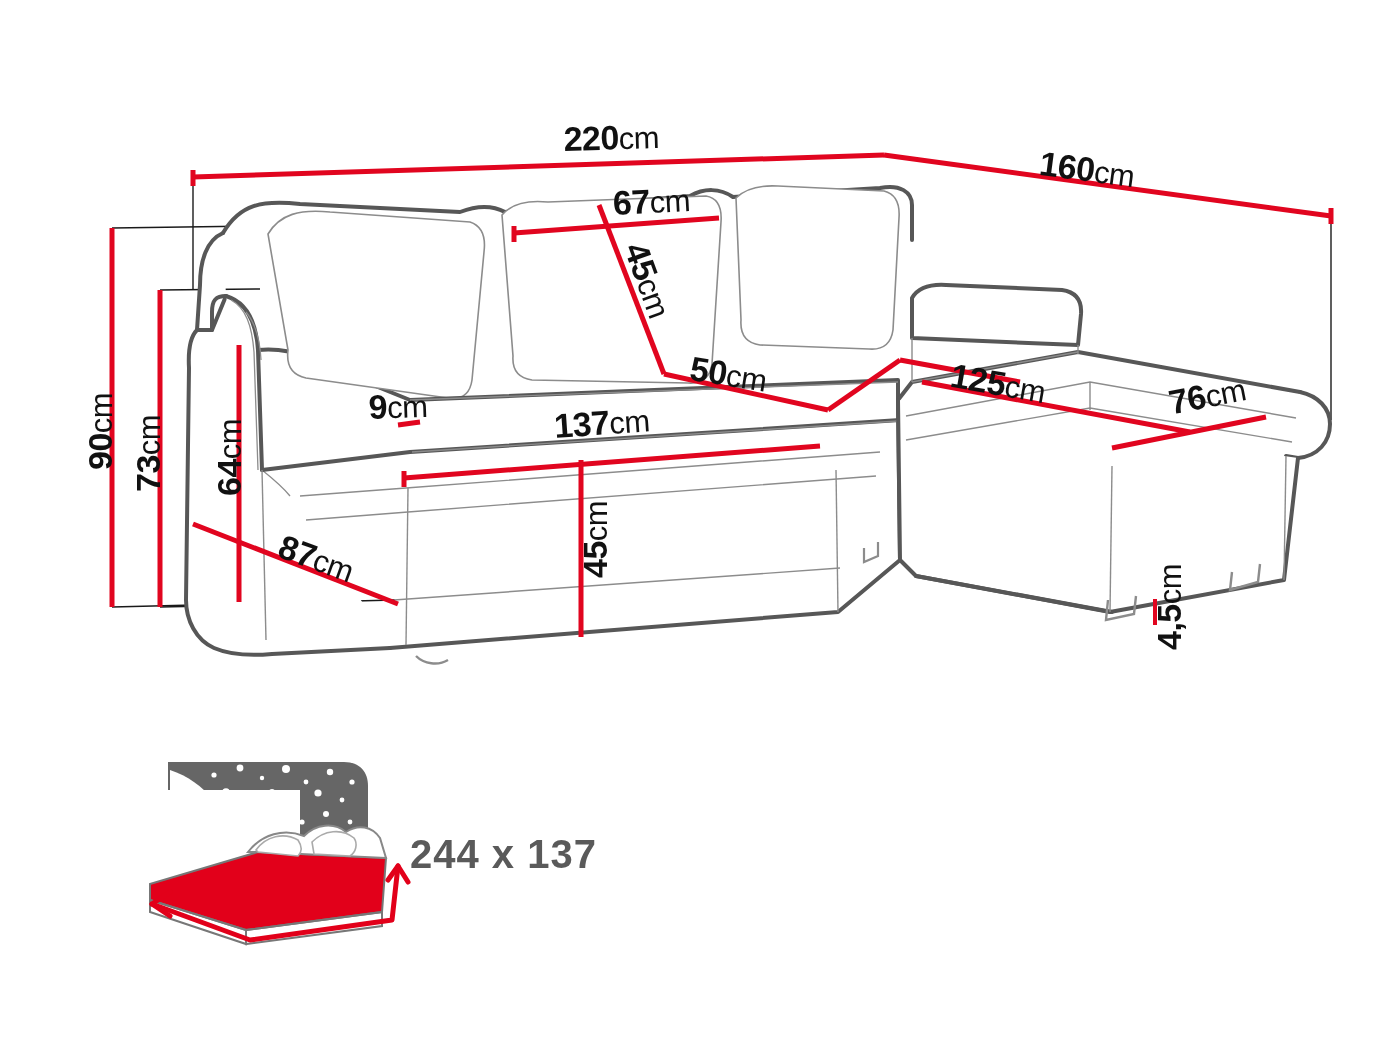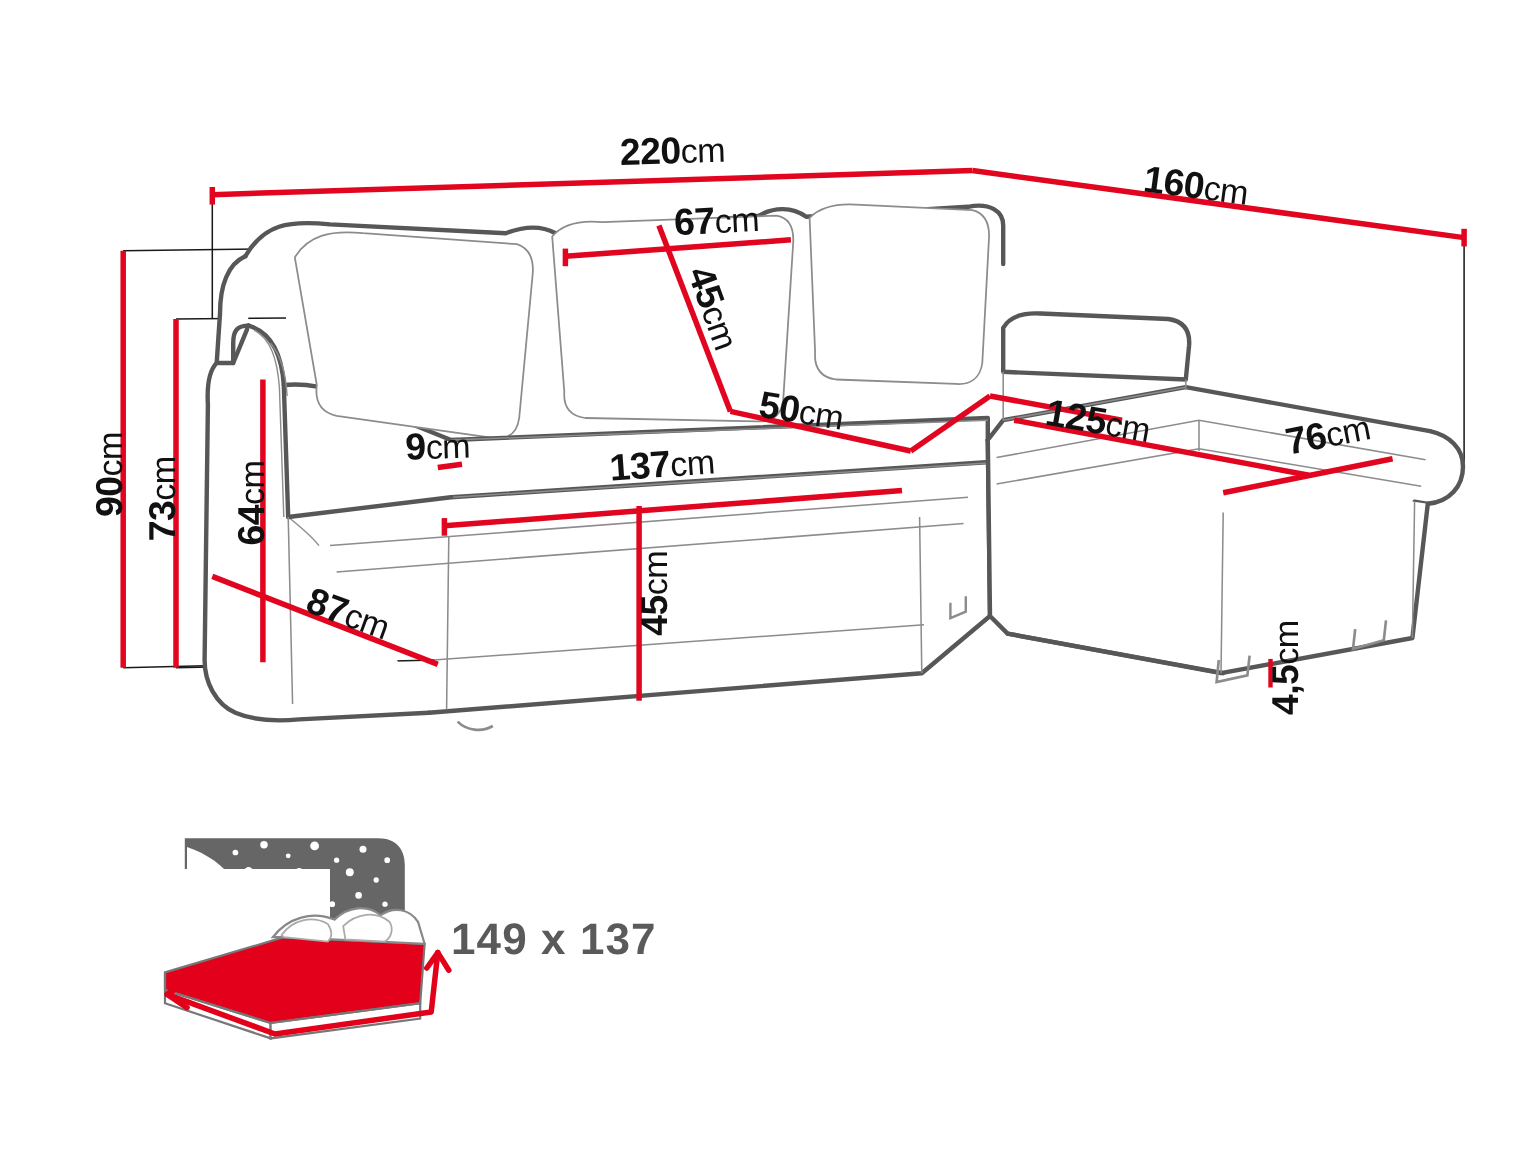--- a/index.html
+++ b/index.html
@@ -370,15 +370,15 @@
   </div>
 
   <div class="dim" style="left:1166px; top:386px; transform: rotate(-11deg);">
     <span class="n">76</span><span class="u">cm</span>
   </div>
 
   <div class="dim" style="left:1152px; top:650px; transform: rotate(-90deg);">
     <span class="n">4,5</span><span class="u">cm</span>
   </div>
 
-  <div class="bedlabel" style="left:410px; top:832px;">149 x 137</div>
+  <div class="bedlabel" style="left:410px; top:832px;">244 x 137</div>
 
 </div>
 
 </body></html>

